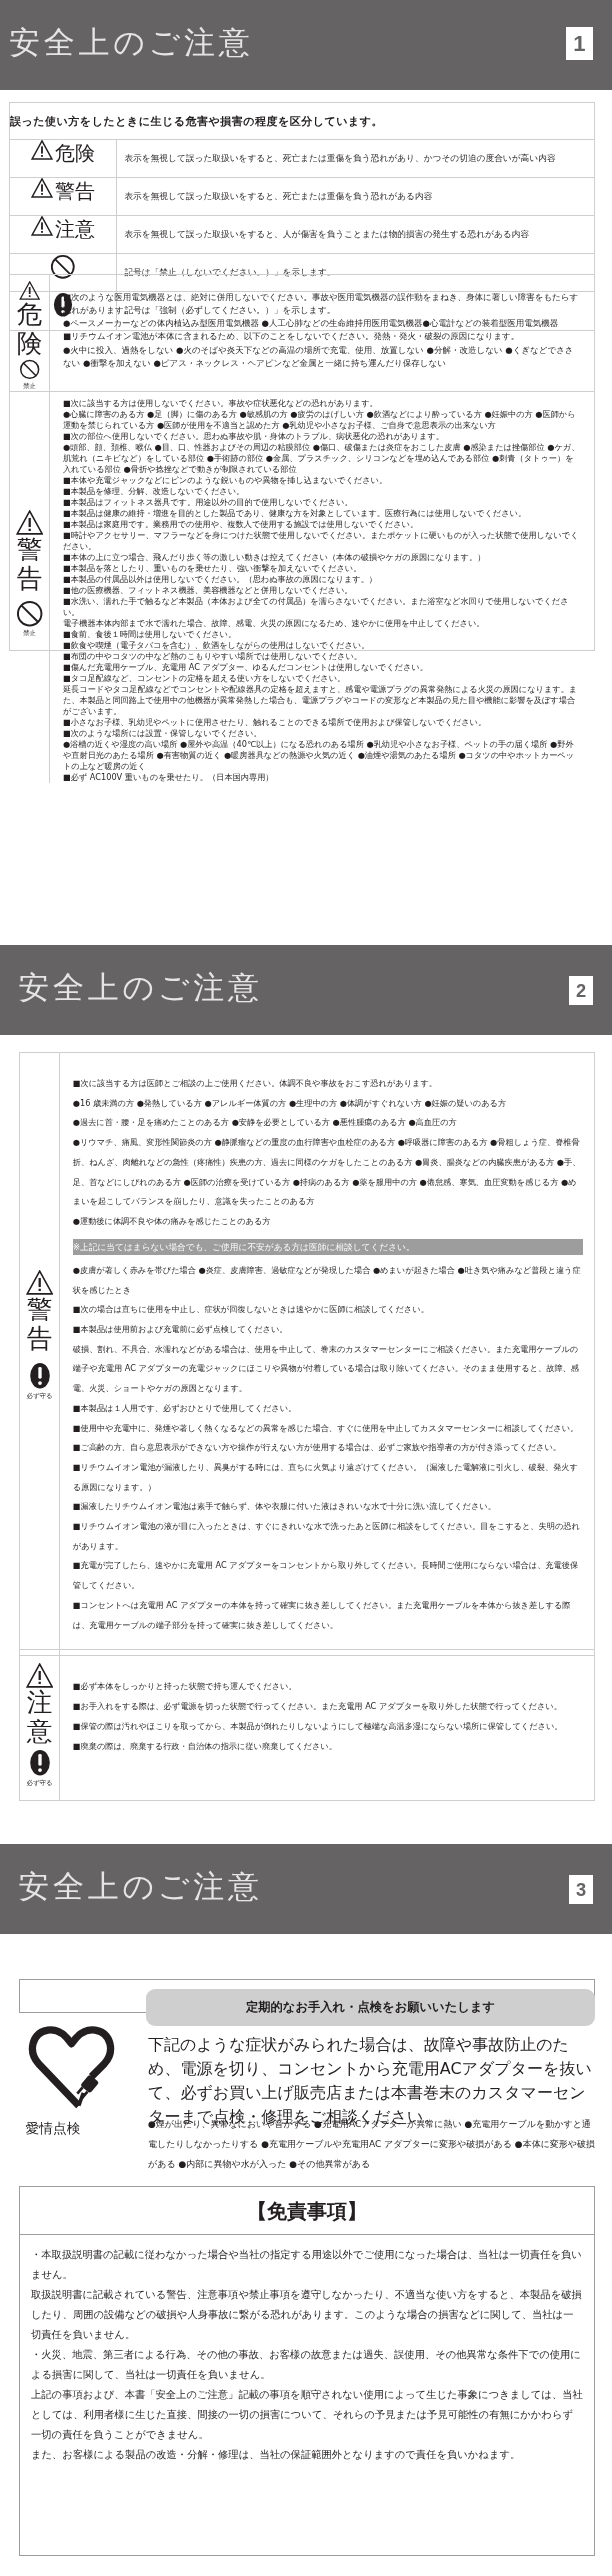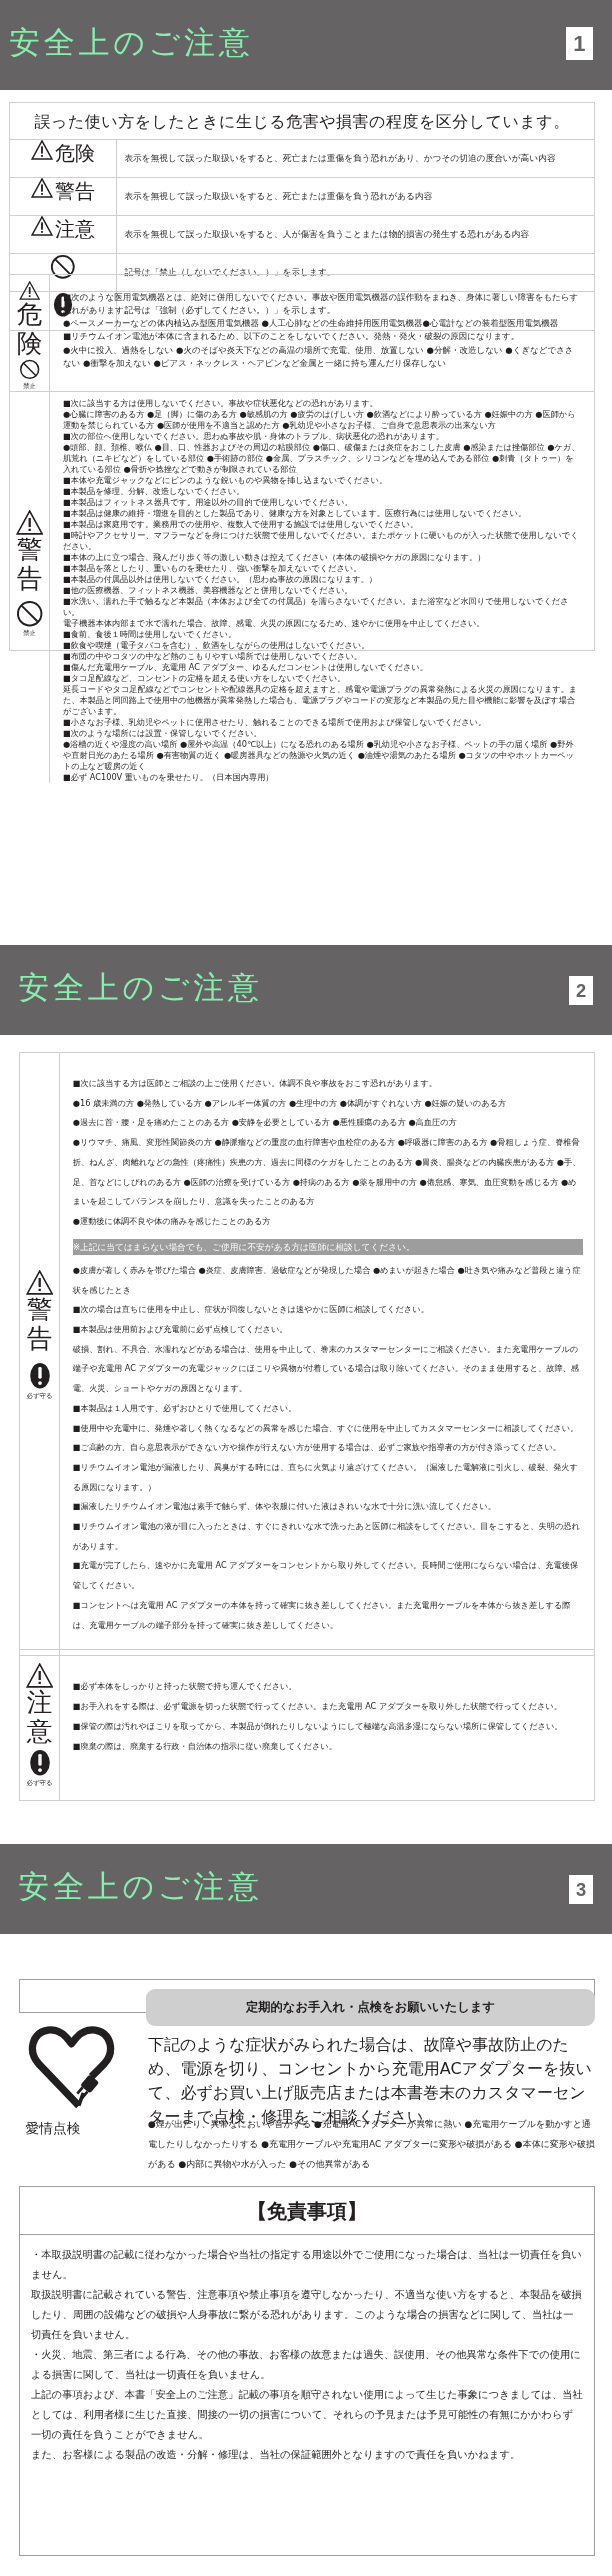--- a/index.html
+++ b/index.html
@@ -1,25 +1,25 @@
 <!DOCTYPE html>
 <html style="font-size:14.6px"><head>
 <meta charset="utf-8">
 <style>
   * { box-sizing: border-box; margin: 0; padding: 0; }
   body { width: 613px; background: #ffffff; font-family: "DejaVu Sans", sans-serif; color: #231f20; }
   .page { width: 613px; position: relative; }
 
   .banner { height: 90px; background: #656364; position: relative; }
-  .banner-title { position: absolute; left: 9.1px; top: 22px; color: #86efac; font-size: 31px; letter-spacing: 3.7px; font-weight: normal; line-height: 40px; }
+  .banner-title { position: absolute; left: 9.1px; top: 22px; color: #e5e5e5; font-size: 31px; letter-spacing: 3.7px; font-weight: normal; line-height: 40px; }
   .banner-num { position: absolute; right: 20px; top: 26.5px; width: 27.4px; height: 33px; background: #ffffff; color: #656364; font-size: 22px; font-weight: bold; text-align: center; line-height: 33px; font-family: "Liberation Sans", sans-serif; }
 
   
   .legend { position: absolute; left: 9.1px; top: 102px; width: 586px; border: 0.9px solid #cfcfcf; }
-  .legend-head { height: 37px; text-align: center; font-size: 16px; font-weight: normal; line-height: 37px; border-bottom: 0.9px solid #cfcfcf; letter-spacing: 0.5px; }
+  .legend-head { height: 37px; font-size: 11px; font-weight: bold; line-height: 37px; border-bottom: 0.9px solid #cfcfcf; letter-spacing: 0.5px; }
   .legend-row { display: flex; height: 38px; border-bottom: 0.9px solid #cfcfcf; }
   .legend-row:last-child { border-bottom: none; }
   .legend-sym { width: 107px; border-right: 0.9px solid #cfcfcf; display: flex; align-items: flex-start; justify-content: center; font-size: 20px; gap: 1.8px; }
   .legend-desc { flex: 1; display: flex; align-items: center; padding-left: 7.3px; font-size: 8.7px; }
 
   
   .box { position: absolute; border: 0.9px solid #cfcfcf; display: flex; }
   .box-icons { width: 40px; border-right: 0.9px solid #cfcfcf; display: flex; flex-direction: column; align-items: center; }
   .box-body { flex: 1; }
   .vert-word { font-size: 25.6px; line-height: 29px; text-align: center; }

